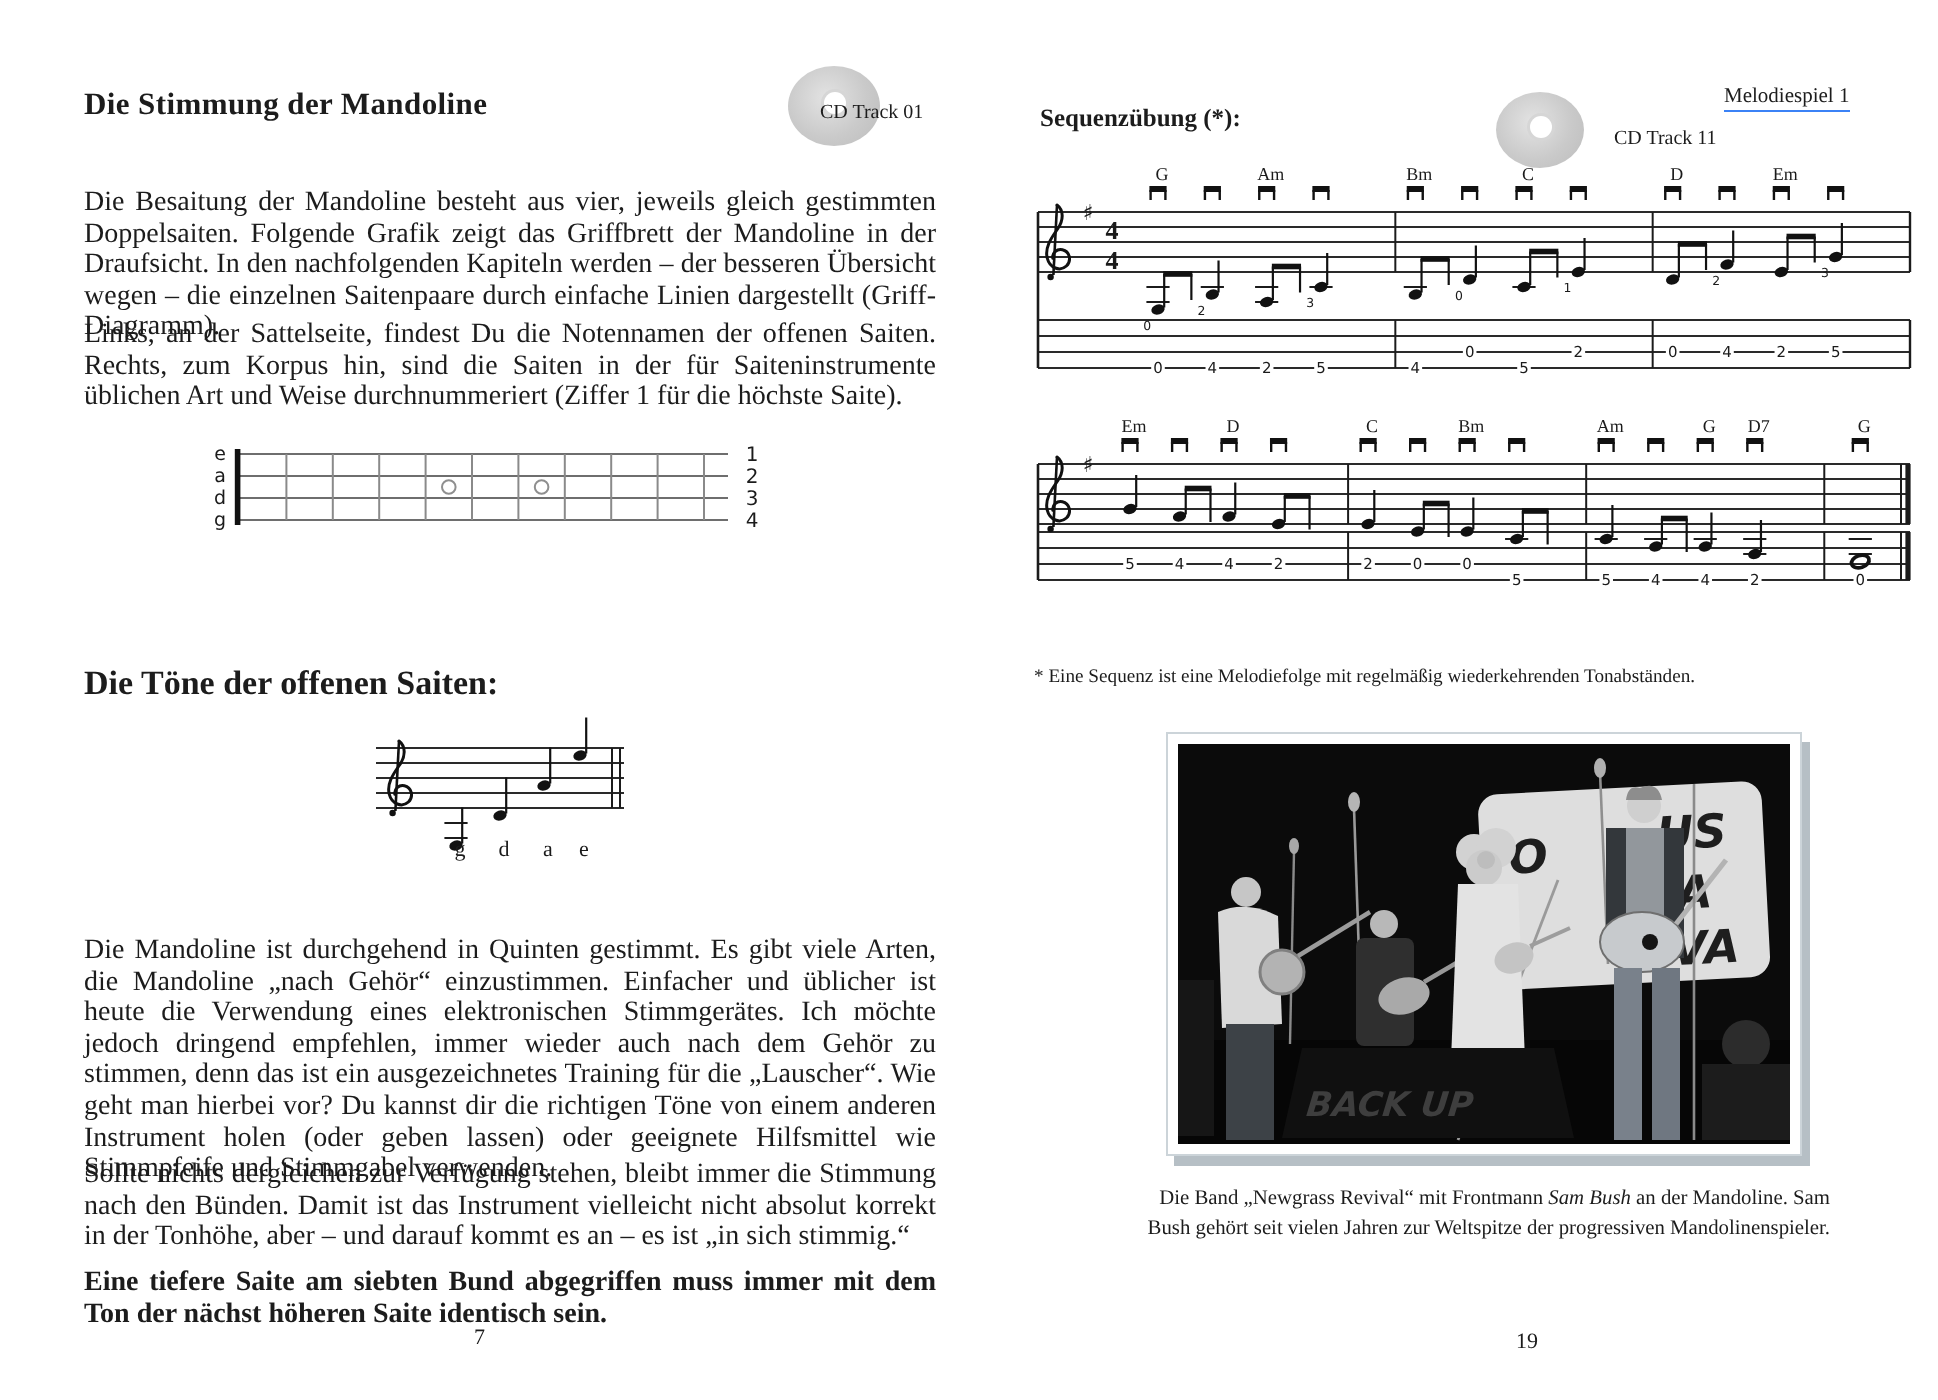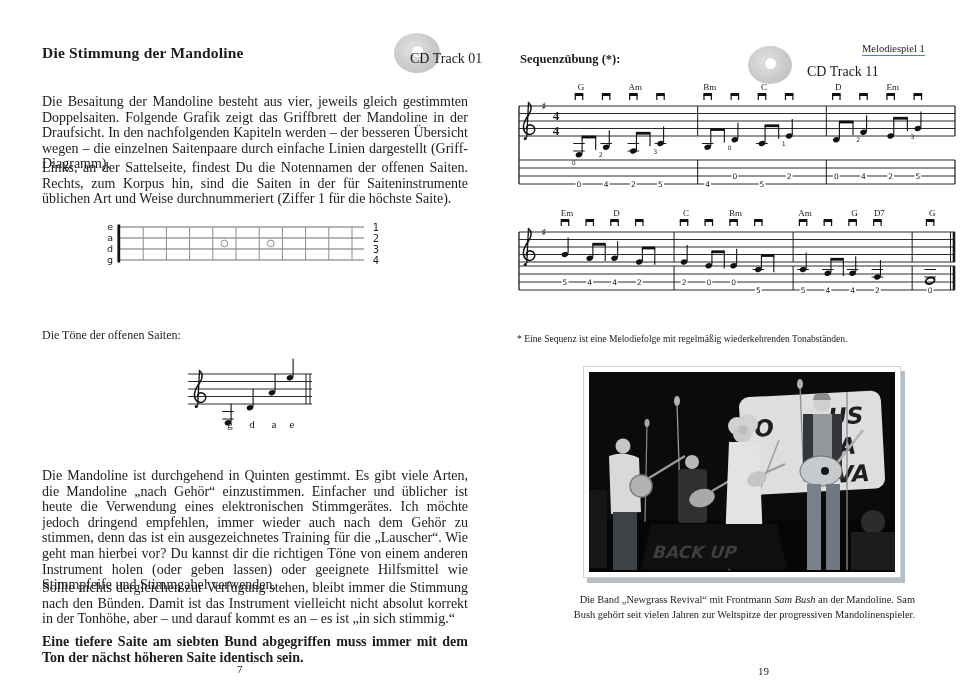--- a/index.html
+++ b/index.html
@@ -5,27 +5,27 @@
   html,body{margin:0;padding:0;}
   body{
     width:969px;height:700px;position:relative;background:#ffffff;
     font-family:"Liberation Serif", serif;color:#1c1c1c;overflow:hidden;
   }
   .abs{position:absolute;}
   .para{position:absolute;width:426px;text-align:justify;font-size:14px;line-height:15.6px;}
   .bold{font-weight:bold;}
   .page-title-left{position:absolute;left:42px;top:34px;font-size:15.5px;font-weight:bold;letter-spacing:.2px;}
   .page-title-right{position:absolute;left:520px;top:42px;font-size:12.5px;font-weight:bold;text-align:center;}
-  .subhead{position:absolute;left:42px;top:318px;font-size:12px;font-weight:normal;}
+  .subhead{position:absolute;left:42px;top:318px;font-size:17px;font-weight:bold;}
   .corner-link{position:absolute;left:862px;top:43px;font-size:10.5px;border-bottom:1px solid #3b82f6;padding-bottom:1px;}
   .cd{position:absolute;border-radius:50%;
       background:radial-gradient(circle at 42% 40%, #e3e3e3 0%, #cacaca 55%, #bcbcbc 100%);}
   .cd::after{content:"";position:absolute;left:50%;top:45%;width:11px;height:11px;margin:-5.5px 0 0 -5.5px;
       border-radius:50%;background:#ffffff;box-shadow:0 0 0 1.5px #d6d6d6;}
-  .cd-label{position:absolute;font-size:14px;white-space:nowrap;}
+  .cd-label{position:absolute;font-size:10px;white-space:nowrap;}
   .footnote{position:absolute;left:517px;top:333px;font-size:9.6px;}
   .photo-frame{position:absolute;left:583px;top:366px;background:#ffffff;border:1px solid #ccd4d9;
       padding:5px;box-shadow:4px 5px 0 #b6bfc5;line-height:0;}
   .caption{position:absolute;left:571px;top:592px;width:344px;text-align:right;font-size:10.4px;line-height:15px;}
   .pgnum{position:absolute;font-size:11px;}
   svg text{user-select:none;}
 </style>
 </head>
 <body>
 

